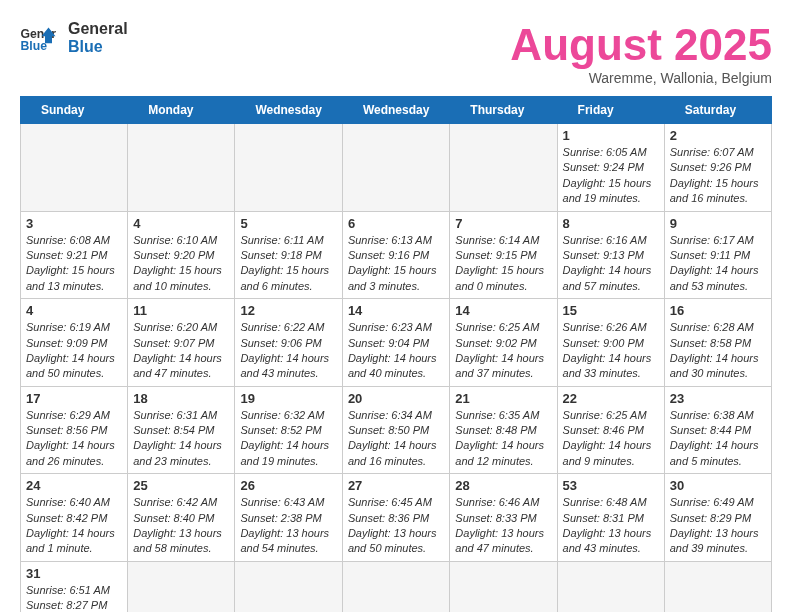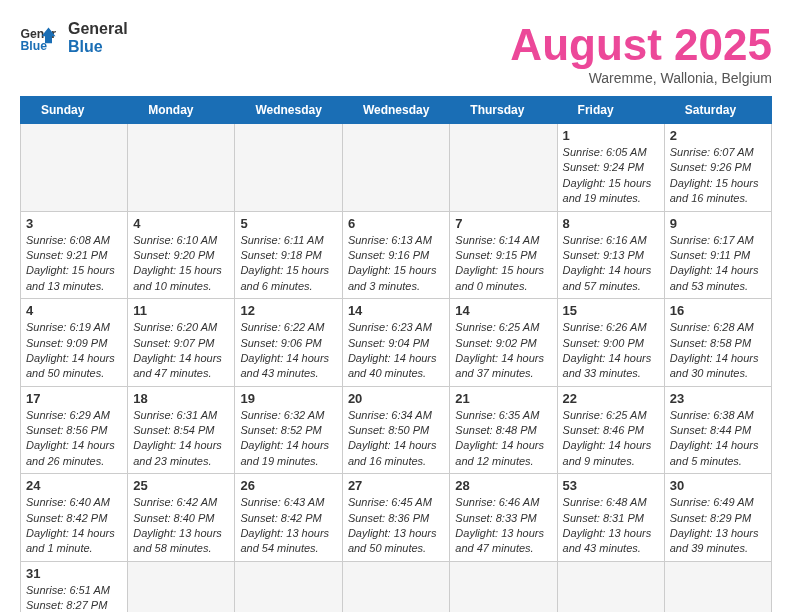--- a/index.html
+++ b/index.html
@@ -299,21 +299,21 @@
         <td>
           <div class="day-number">25</div>
           <div class="day-info">Sunrise: 6:42 AM
 Sunset: 8:40 PM
 Daylight: 13 hours
 and 58 minutes.</div>
         </td>
         <td>
           <div class="day-number">26</div>
           <div class="day-info">Sunrise: 6:43 AM
-Sunset: 8:42 PM
+Sunset: 2:38 PM
 Daylight: 13 hours
 and 54 minutes.</div>
         </td>
         <td>
           <div class="day-number">27</div>
           <div class="day-info">Sunrise: 6:45 AM
 Sunset: 8:36 PM
 Daylight: 13 hours
 and 50 minutes.</div>
         </td>

